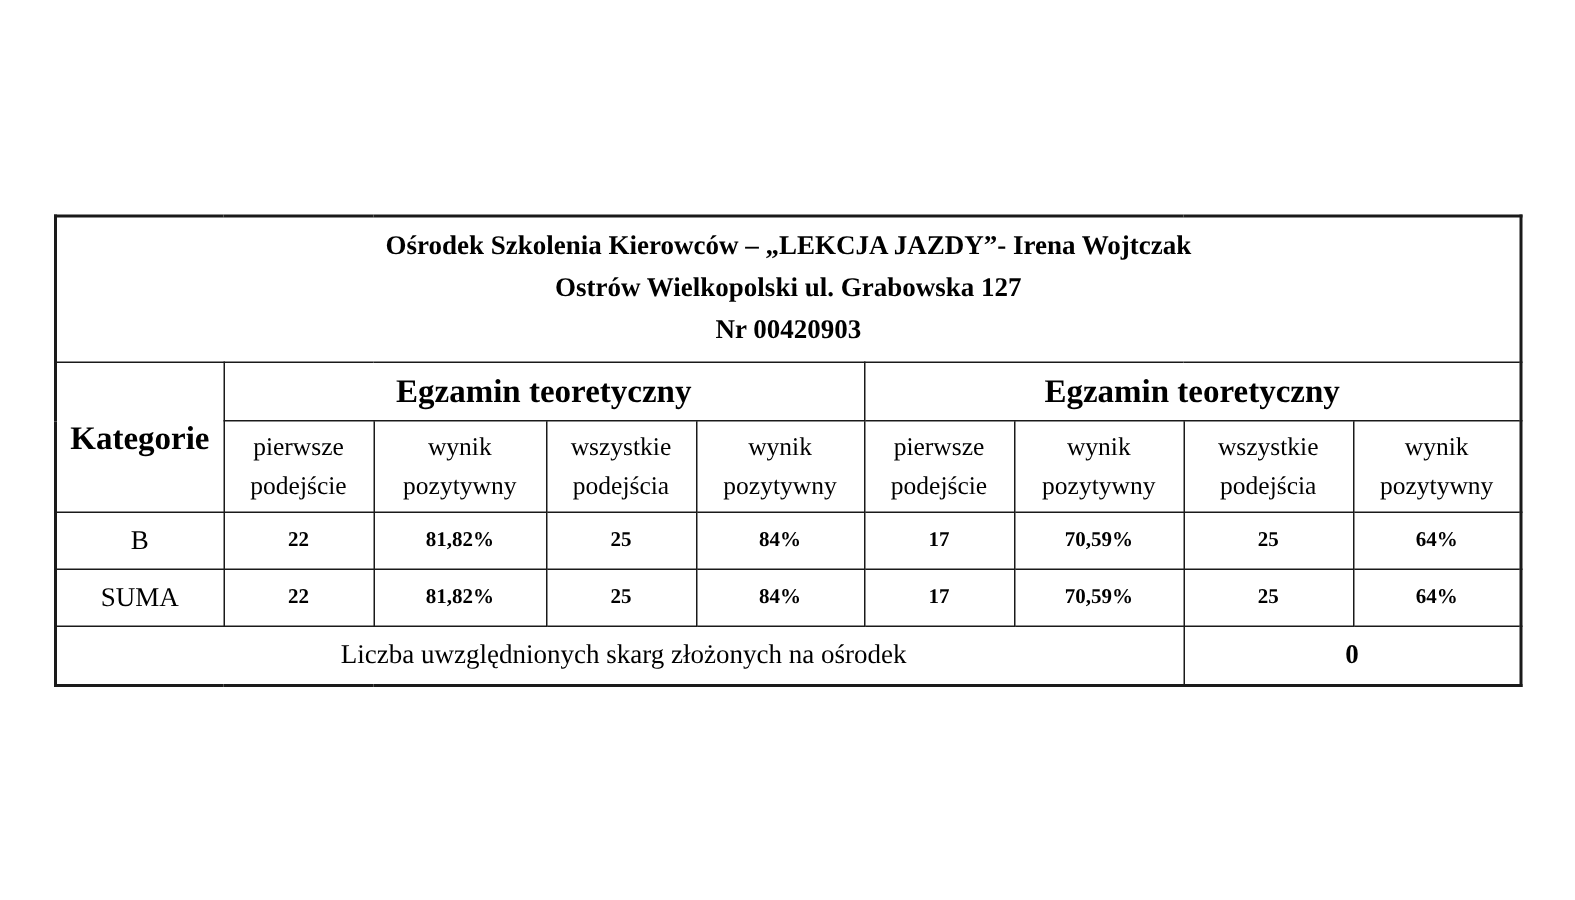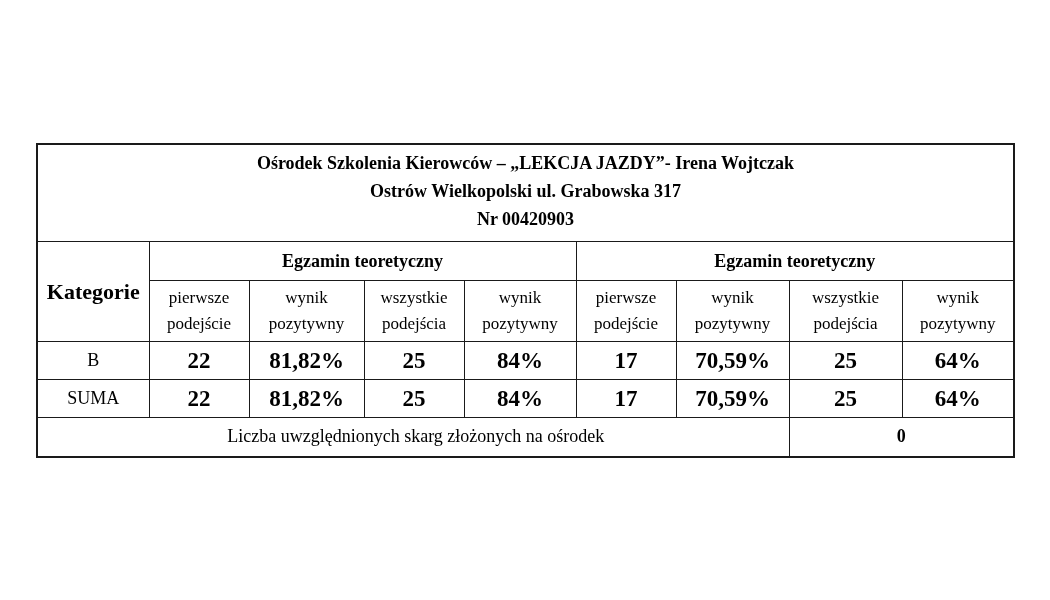--- a/index.html
+++ b/index.html
@@ -31,21 +31,21 @@
     overflow: hidden;
   }
   .title-cell {
     font-weight: bold;
     font-size: 18px;
     line-height: 28px;
     padding: 4px 0 8px 0 !important;
   }
   .group-cell {
     font-weight: bold;
-    font-size: 18px;
+    font-size: 22px;
   }
   .category-head-cell {
     font-weight: bold;
     font-size: 22px;
   }
   .sub-cell {
     font-weight: normal;
     font-size: 17px;
     line-height: 26px;
     padding: 2px 3px !important;
@@ -53,21 +53,21 @@
   .cat-cell-regular {
     font-weight: normal;
     font-size: 18px;
   }
   .cat-cell-bold {
     font-weight: normal;
     font-size: 18px;
   }
   .data-cell {
     font-weight: bold;
-    font-size: 23px;
+    font-size: 14px;
     margin-left: 28px;
   }
   .footer-label-cell {
     font-weight: normal;
     font-size: 18px;
     text-align: center;
     padding-left: 5px !important;
   }
   .footer-value-cell {
     font-weight: bold;
@@ -92,21 +92,21 @@
     <col style="width:100px">
     <col style="width:113px">
     <col style="width:113px">
     <col style="width:112px">
   </colgroup>
 
   <tbody>
       <tr class="title-row">
     <td class="title-cell" colspan="9">
       <div>Ośrodek Szkolenia Kierowców – „LEKCJA JAZDY”- Irena Wojtczak</div>
-      <div>Ostrów Wielkopolski ul. Grabowska 317</div>
+      <div>Ostrów Wielkopolski ul. Grabowska 127</div>
       <div>Nr 00420903</div>
     </td>
   </tr>
 
   <tr class="group-row">
     <td class="category-head-cell" rowspan="2">Kategorie</td>
     <td class="group-cell" colspan="4">Egzamin teoretyczny</td>
     <td class="group-cell" colspan="4">Egzamin teoretyczny</td>
   </tr>
 

